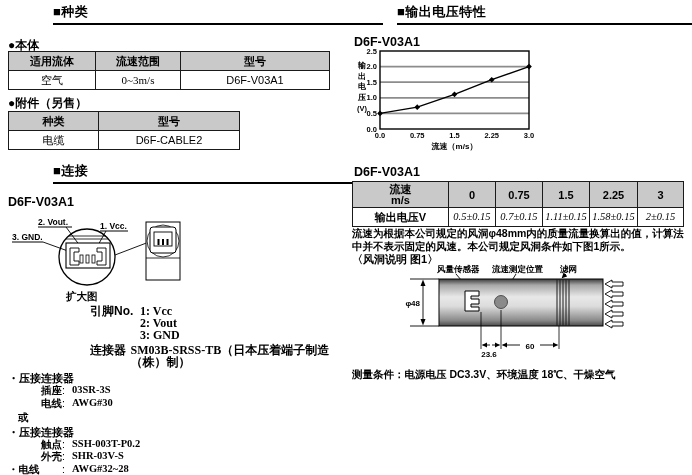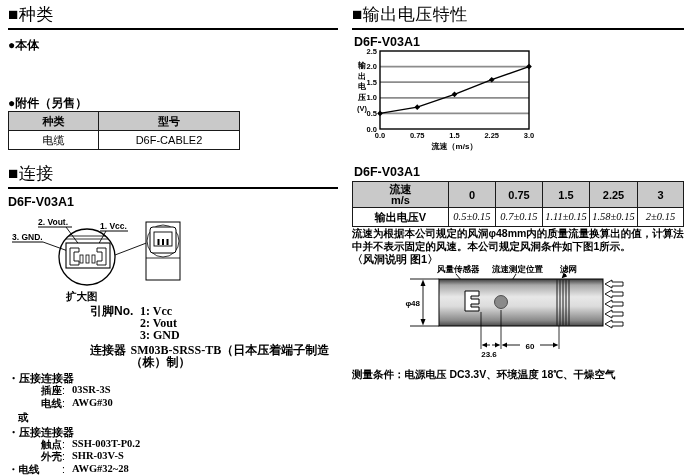--- a/index.html
+++ b/index.html
@@ -1,20 +1,20 @@
 <!DOCTYPE html>
 <html><head>
 <meta charset="utf-8">
 <style>
   html,body{margin:0;padding:0;background:#fff;}
   .page{position:relative;width:692px;height:475px;background:#fff;overflow:hidden;
         font-family:"Liberation Sans",sans-serif;color:#000;}
   .abs{position:absolute;}
-  .sec-title{font-size:17px;font-weight:normal;letter-spacing:.5px;
-             border-bottom:2.5px solid #000;padding-bottom:2px;}
+  .sec-title{font-size:13px;font-weight:bold;letter-spacing:.5px;
+             border-bottom:2.5px solid #000;padding-bottom:2px;margin-left:45px;}
   .sub-label{font-size:12px;font-weight:bold;}
   .model{font-size:12.5px;font-weight:bold;}
   table.tbl{border-collapse:collapse;table-layout:fixed;border:1.5px solid #111;}
   .tbl th,.tbl td{border:1px solid #1a1a1a;text-align:center;vertical-align:middle;
                   padding:0;font-size:11px;line-height:12px;height:18px;overflow:hidden;}
   .tbl th{background:#c9c9c9;font-weight:bold;}
   .serif{font-family:"Liberation Serif",serif;}
   .vtbl td.val{font-family:"Liberation Serif",serif;font-size:10.5px;font-style:italic;}
   .vtbl td.rowlabel{font-weight:bold;}
   .note{font-size:10.5px;font-weight:bold;line-height:12.5px;}
@@ -41,20 +41,39 @@
 </style>
 </head>
 <body>
 
 <div class="page">
 
   <div class="abs sec-title" style="left:8px;top:3px;width:330px">■种类</div>
 
   <div class="abs sub-label" style="left:8px;top:37px">●本体</div>
 
+  <table class="tbl abs" style="left:8px;top:51px;width:322px">
+    <colgroup>
+        <col style="width:87px">
+        <col style="width:85px">
+        <col>
+      </colgroup>
+    <tbody>
+        <tr>
+      <th>适用流体</th>
+      <th>流速范围</th>
+      <th>型号</th>
+    </tr>
+    <tr>
+      <td>空气</td>
+      <td class="serif">0~3m/s</td>
+      <td>D6F-V03A1</td>
+    </tr>
+  </tbody>
+    </table>
 
   <div class="abs sub-label" style="left:8px;top:95px">●附件（另售）</div>
 
   <table class="tbl abs" style="left:8px;top:111px;width:232px">
     <colgroup>
         <col style="width:90px">
         <col>
       </colgroup>
     <tbody>
         <tr>

